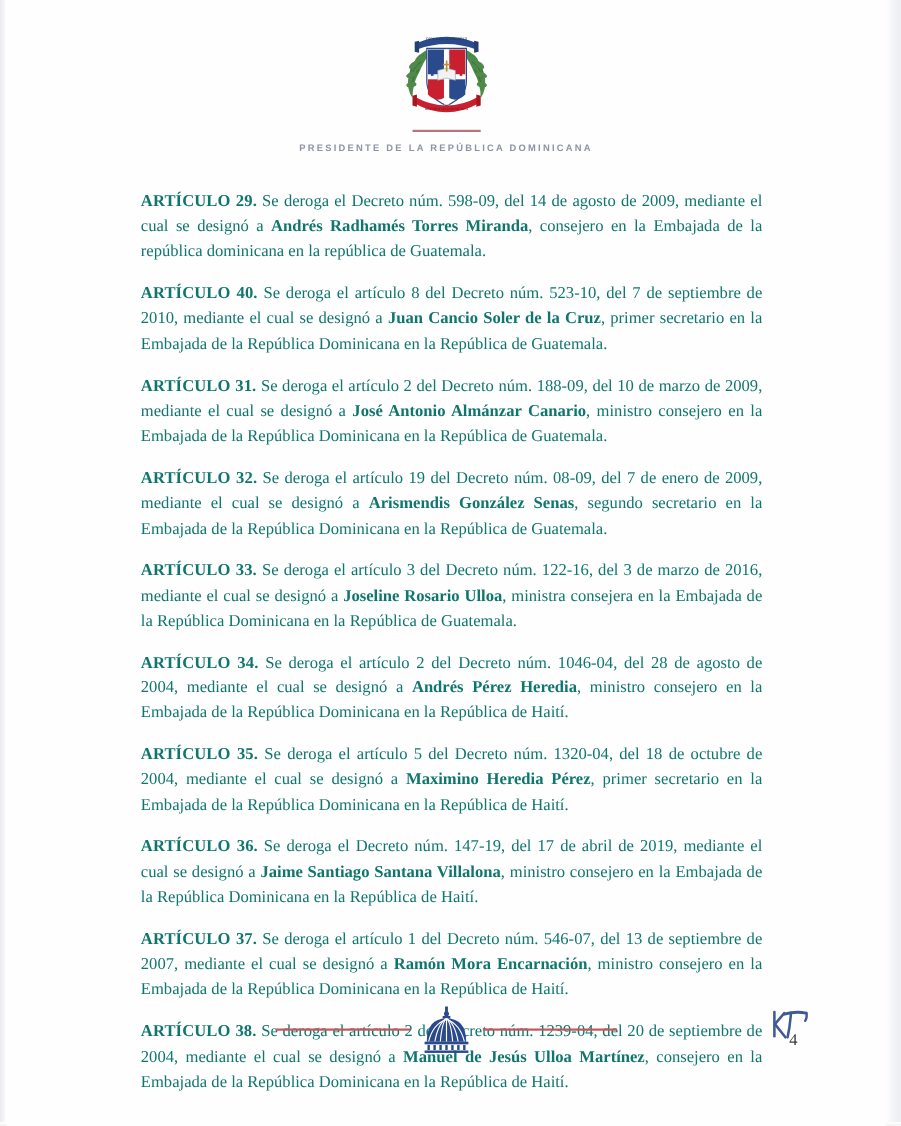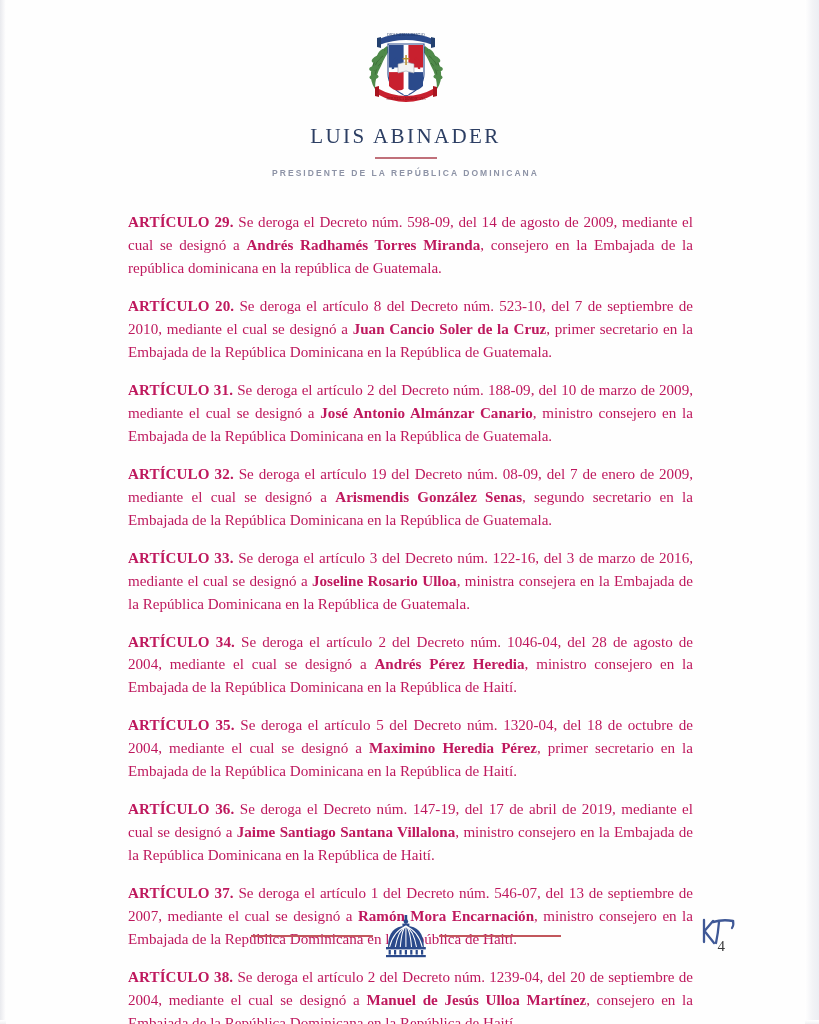--- a/index.html
+++ b/index.html
@@ -77,21 +77,21 @@
   }
 
   
   .doc-body {
     margin: 33px 112px 0 122px;
   }
   .article {
     text-align: justify;
     font-size: 15.1px;
     line-height: 1.52;
-    color: #be185d;
+    color: #0f766e;
     margin-bottom: 13.5px;
     hyphens: none;
   }
   .article:last-child { margin-bottom: 0; }
   .art-label {
     font-weight: bold;
     letter-spacing: 0.1px;
   }
   .art-person {
     font-weight: bold;
@@ -200,29 +200,28 @@
         <path d="M40 32 Q35 35 36 43" stroke="#2b4a8b" stroke-width="2.4" fill="none"></path>
         <path d="M58 32 Q63 35 62 43" stroke="#c8202e" stroke-width="2.4" fill="none"></path>
       </g>
 
       <path d="M20 62 Q49 78 78 62 L78 68 Q49 84 20 68 Z" fill="#c8202e"></path>
       <path d="M18 61 L22 60 L22 71 L18 70 Z" fill="#a8141f"></path>
       <path d="M80 61 L76 60 L76 71 L80 70 Z" fill="#a8141f"></path>
       <text x="49" y="74" font-size="3.2" fill="#7d0e16" text-anchor="middle" font-family="'Liberation Serif', serif">REPÚBLICA DOMINICANA</text>
     </svg>
 
-    <div class="lh-name">LUIS ABINADER</div>
     <div class="lh-rule"></div>
     <div class="lh-subtitle">PRESIDENTE DE LA REPÚBLICA DOMINICANA</div>
   </div>
 
   <div class="doc-body">
 
   <p class="article"><span class="art-label">ARTÍCULO 29.</span><span> Se deroga el Decreto núm. 598-09, del 14 de agosto de 2009, mediante el cual se designó a </span><span class="art-person">Andrés Radhamés Torres Miranda</span><span>, consejero en la Embajada de la república dominicana en la república de Guatemala.</span></p>
-      <p class="article"><span class="art-label">ARTÍCULO 20.</span><span> Se deroga el artículo 8 del Decreto núm. 523-10, del 7 de septiembre de 2010, mediante el cual se designó a </span><span class="art-person">Juan Cancio Soler de la Cruz</span><span>, primer secretario en la Embajada de la República Dominicana en la República de Guatemala.</span></p>
+      <p class="article"><span class="art-label">ARTÍCULO 40.</span><span> Se deroga el artículo 8 del Decreto núm. 523-10, del 7 de septiembre de 2010, mediante el cual se designó a </span><span class="art-person">Juan Cancio Soler de la Cruz</span><span>, primer secretario en la Embajada de la República Dominicana en la República de Guatemala.</span></p>
       <p class="article"><span class="art-label">ARTÍCULO 31.</span><span> Se deroga el artículo 2 del Decreto núm. 188-09, del 10 de marzo de 2009, mediante el cual se designó a </span><span class="art-person">José Antonio Almánzar Canario</span><span>, ministro consejero en la Embajada de la República Dominicana en la República de Guatemala.</span></p>
       <p class="article"><span class="art-label">ARTÍCULO 32.</span><span> Se deroga el artículo 19 del Decreto núm. 08-09, del 7 de enero de 2009, mediante el cual se designó a </span><span class="art-person">Arismendis González Senas</span><span>, segundo secretario en la Embajada de la República Dominicana en la República de Guatemala.</span></p>
       <p class="article"><span class="art-label">ARTÍCULO 33.</span><span> Se deroga el artículo 3 del  Decreto núm. 122-16, del 3 de marzo de 2016, mediante el cual se designó a </span><span class="art-person">Joseline Rosario Ulloa</span><span>, ministra consejera en la Embajada de la República Dominicana en la República de Guatemala.</span></p>
       <p class="article"><span class="art-label">ARTÍCULO 34.</span><span> Se deroga el artículo 2 del Decreto núm. 1046-04, del 28 de agosto de 2004, mediante el cual se designó a </span><span class="art-person">Andrés Pérez Heredia</span><span>, ministro consejero en la Embajada de la República Dominicana en la República de Haití.</span></p>
       <p class="article"><span class="art-label">ARTÍCULO 35.</span><span> Se deroga el artículo 5 del Decreto núm. 1320-04, del 18 de octubre de 2004, mediante el cual se designó a </span><span class="art-person plain">Maximino Heredia Pérez</span><span>, primer secretario en la Embajada de la República Dominicana en la República de Haití.</span></p>
       <p class="article"><span class="art-label">ARTÍCULO 36.</span><span> Se deroga el Decreto núm. 147-19, del 17 de abril de 2019, mediante el cual se designó a </span><span class="art-person">Jaime Santiago Santana Villalona</span><span>, ministro consejero en la Embajada de la República Dominicana en la República de Haití.</span></p>
       <p class="article"><span class="art-label">ARTÍCULO 37.</span><span> Se deroga el artículo 1 del Decreto núm. 546-07, del 13 de septiembre de 2007, mediante el cual se designó a </span><span class="art-person">Ramón Mora Encarnación</span><span>, ministro consejero en la Embajada de la República Dominicana en la República de Haití.</span></p>
       <p class="article"><span class="art-label">ARTÍCULO 38.</span><span> Se deroga el artículo 2 del Decreto núm. 1239-04, del 20 de septiembre de 2004, mediante el cual se designó a </span><span class="art-person">Manuel de Jesús Ulloa Martínez</span><span>, consejero en la Embajada de la República Dominicana en la República de Haití.</span></p>
     </div>
 

